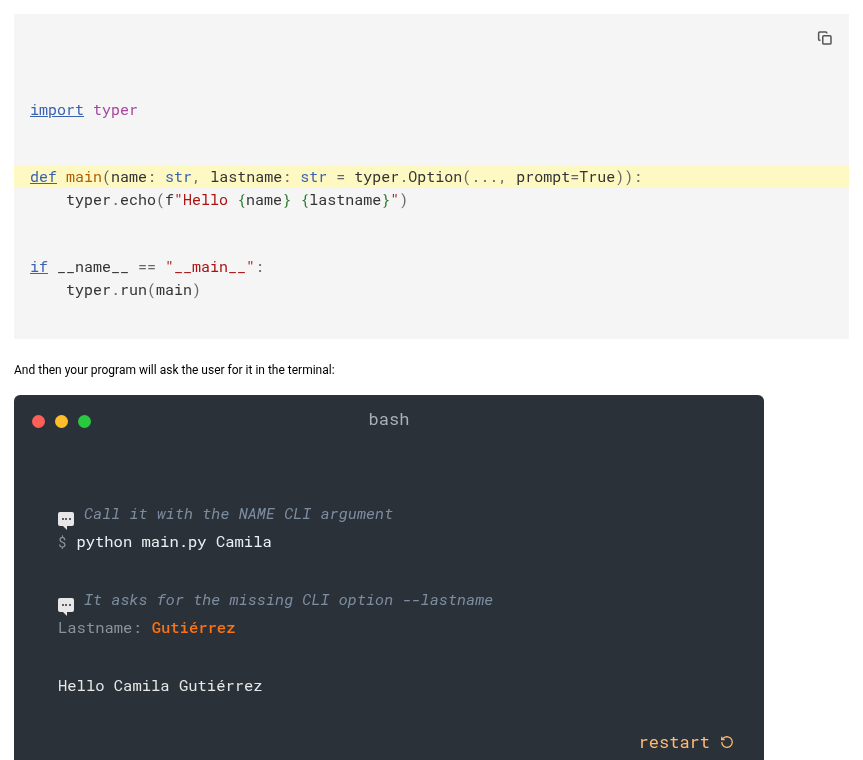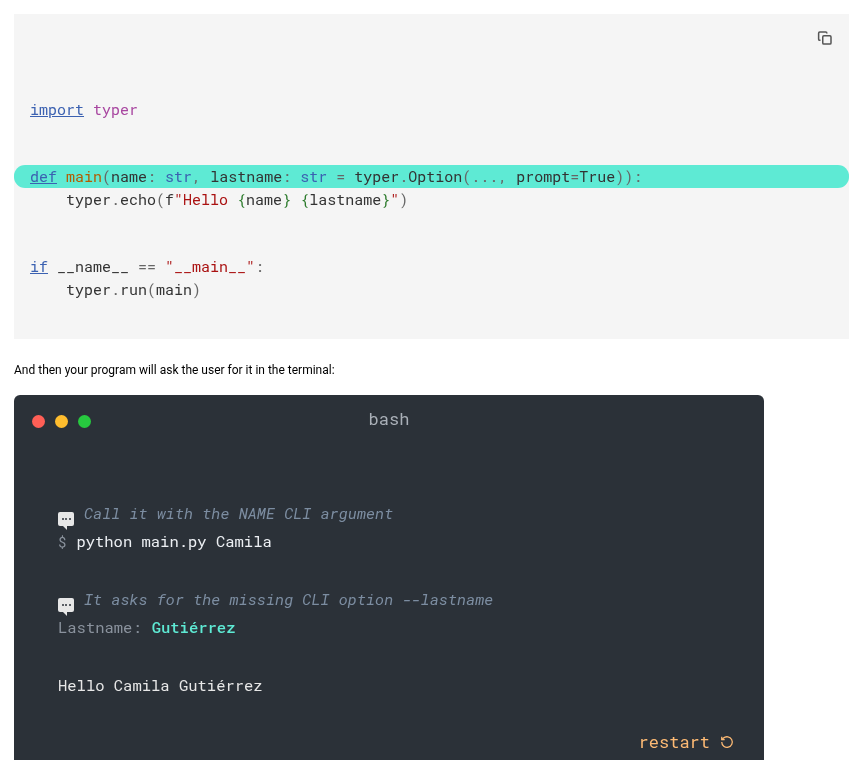--- a/index.html
+++ b/index.html
@@ -19,22 +19,21 @@
     font-size: 15px;
     line-height: 1.5;
     white-space: pre;
     overflow: hidden;
   }
   .code-line {
     padding: 0 16px;
     height: 22.5px;
   }
   .code-line.hl {
-    background: #5eead4;
-    border-radius: 11px;
+    background: #fef9c3;
   }
   .copy-btn {
     position: absolute;
     top: 10px;
     right: 10px;
     width: 28px;
     height: 28px;
     display: flex;
     align-items: center;
     justify-content: center;
@@ -110,21 +109,21 @@
     font-style: italic;
   }
   .term-prompt {
     color: #8a929d;
     font-size: 14px;
   }
   .term-prompt-label {
     color: #8a929d;
   }
   .term-cmd { color: #eceff3; }
-  .term-input { color: #5eead4; font-weight: 500; }
+  .term-input { color: #f97316; font-weight: 500; }
   .term-output { color: #e7e7e7; }
   .comment-icon {
     display: inline-flex;
     width: 16px;
     height: 14px;
     background: #e7e7e7;
     border-radius: 2px;
     position: relative;
     top: 1px;
     align-items: center;

